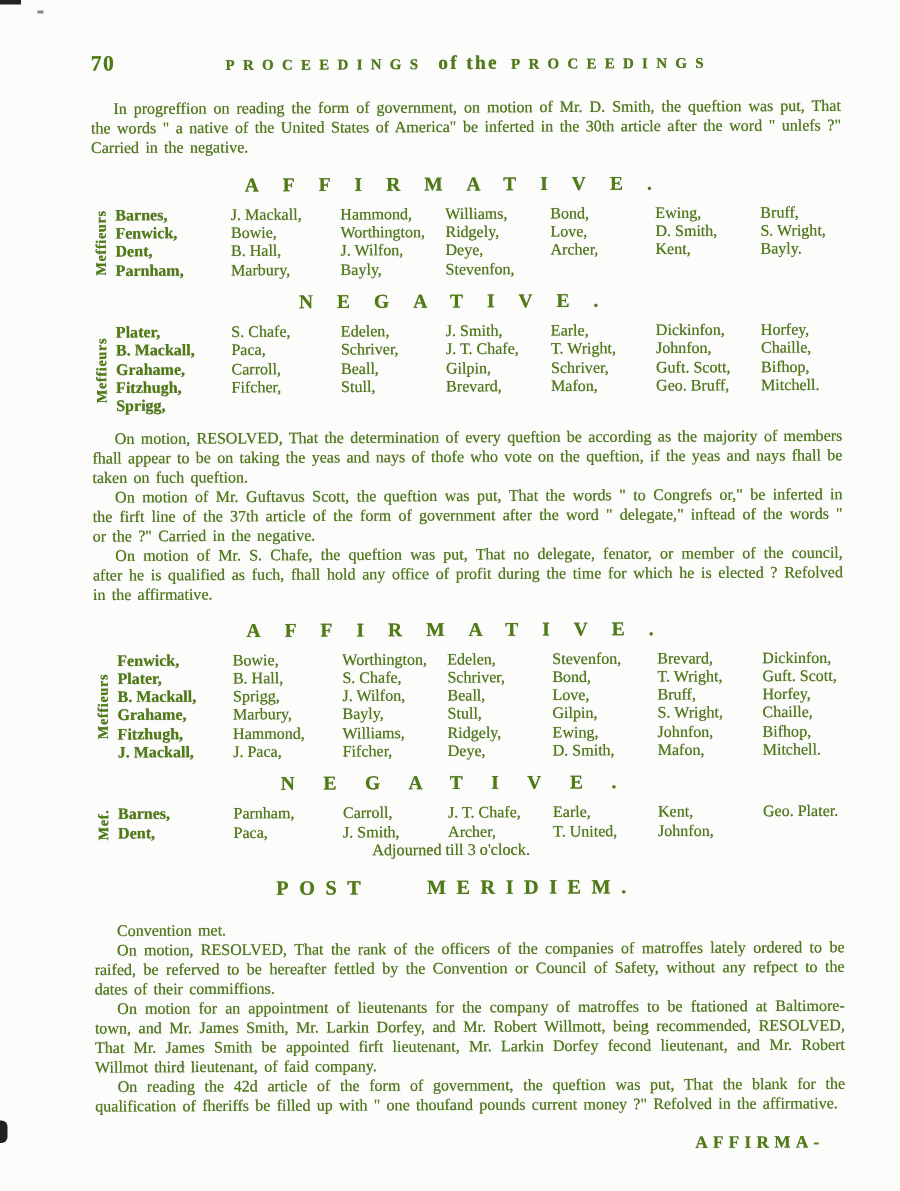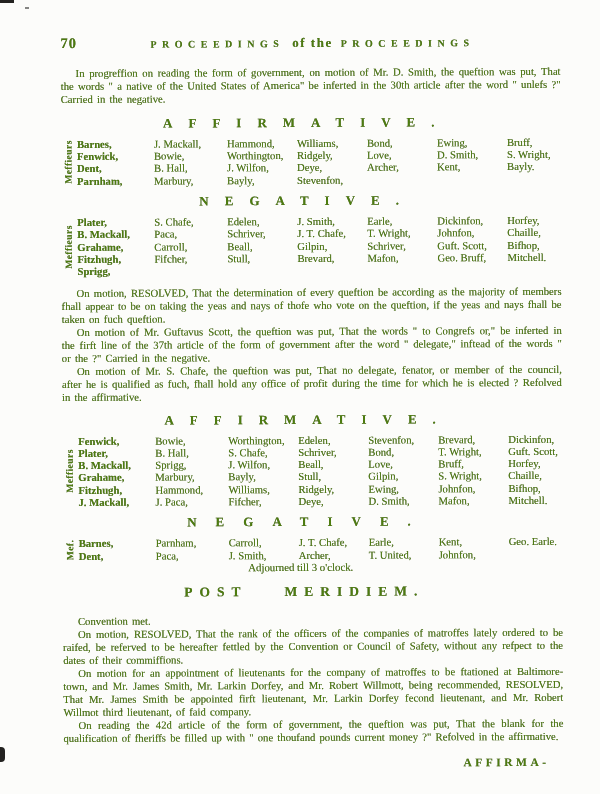--- a/index.html
+++ b/index.html
@@ -291,21 +291,21 @@
           </div>
           <div class="vt-col">
             <div class="vt-name">Earle,</div>
             <div class="vt-name">T. United,</div>
           </div>
           <div class="vt-col">
             <div class="vt-name">Kent,</div>
             <div class="vt-name">Johnfon,</div>
           </div>
           <div class="vt-col">
-            <div class="vt-name">Geo. Earle.</div>
+            <div class="vt-name">Geo. Plater.</div>
           </div>
         </div>
       </div>
 
     <p class="center-line">Adjourned till 3 o'clock.</p>
 
     <h2 class="pm-heading">POST MERIDIEM.</h2>
 
     <div class="body-block pm-block">
       <p class="par">Convention met.</p>

